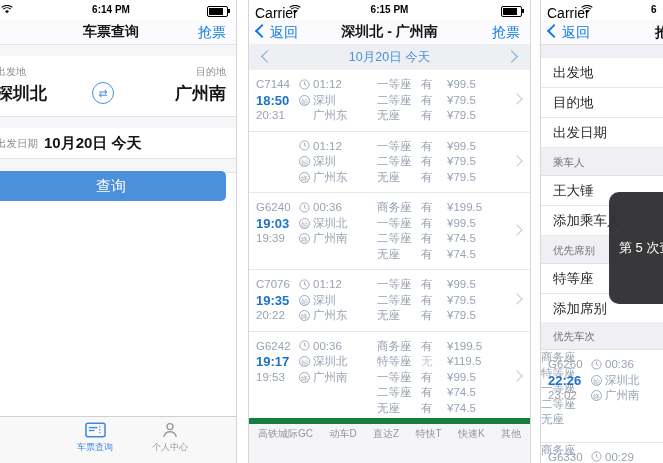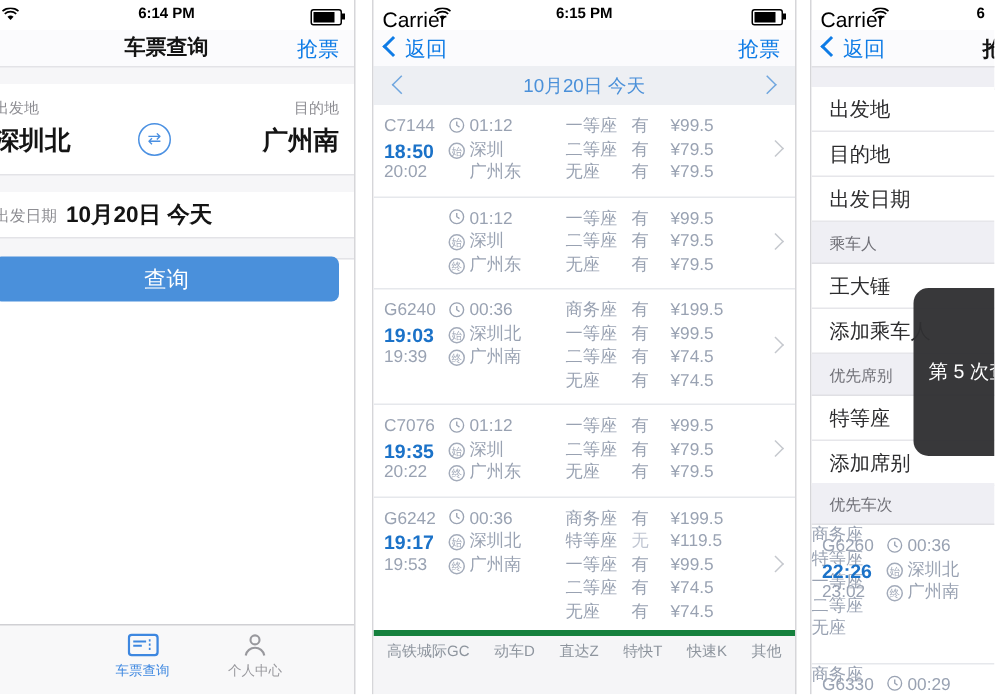--- a/index.html
+++ b/index.html
@@ -64,21 +64,21 @@
   .clk{vertical-align:-1.5px;margin-right:3px;color:#9aa3b3;}
   .badge{display:inline-block;width:11px;height:11px;border:1px solid #a3abba;border-radius:50%;font-size:7px;
         line-height:11px;text-align:center;color:#a3abba;margin-right:3px;vertical-align:0px;box-sizing:border-box;}
   .badge.hid{visibility:hidden;}
   .sname{display:inline-block;width:44px;}
   .sav{display:inline-block;width:26px;}
   .sav.wu{color:#c0c6d2;}
   .chevR{position:absolute;right:9px;top:50%;width:7px;height:7px;margin-top:-5px;
         border-top:1.5px solid #c5c8ce;border-right:1.5px solid #c5c8ce;transform:rotate(45deg);}
   .sliver{position:relative;height:7px;border-top:1px solid #e6e8ec;background:#fdfdfe;overflow:hidden;}
-  .filterbar{position:absolute;left:0;right:0;bottom:0;height:39px;background:#f5f5f7;border-top:4px solid #15803d;}
+  .filterbar{position:absolute;left:0;right:0;bottom:0;height:39px;background:#f5f5f7;border-top:6px solid #15803d;}
   .f-row{display:flex;justify-content:space-between;padding:0 9px;height:19px;align-items:center;}
   .f-item{font-size:10px;color:#8e959e;white-space:nowrap;}
   .f-item.on{color:#3d87e0;}
 
   
   .band{position:absolute;left:0;right:0;background:#efeff4;border-bottom:1px solid #e0e0e4;border-top:1px solid #e0e0e4;}
   .r-rows{position:absolute;left:0;right:0;}
   .r-row{height:30px;line-height:30px;padding-left:12px;font-size:13.5px;color:#2c2c2e;background:#fff;
         border-bottom:1px solid #e6e6ea;box-sizing:border-box;}
   .sec-h{height:28px;background:#efeff4;color:#6f6f76;font-size:10.5px;display:flex;align-items:flex-end;
@@ -151,33 +151,34 @@
         <path d="M2.9 5.6 a7.6 7.6 0 0 1 10.2 0" stroke="#000" stroke-width="1.4" fill="none"></path>
         <path d="M0.9 3.2 a10.8 10.8 0 0 1 14.2 0" stroke="#000" stroke-width="1.4" fill="none"></path>
       </svg>
       <span class="st-time">6:15 PM</span>
       <span class="batt">
           <i></i>
         </span>
     </div>
     <div class="navbar">
       <span class="nav-back"><i class="chevL"></i><span>返回</span></span>
+      <span class="nav-title">深圳北 - 广州南</span>
       <span class="nav-right">抢票</span>
     </div>
     <div class="datebar">
       <button class="db-prev"></button>
       <span>10月20日 今天</span>
       <button class="db-next"></button>
     </div>
     <div class="train-list" id="train-list">
         <div class="t-row" style="height: 60.5px;">
           <div class="t-c1">
             <div class="tl">C7144</div>
             <div class="tl tdep">18:50</div>
-            <div class="tl">20:02</div>
+            <div class="tl">20:31</div>
           </div>
           <div class="t-c2">
             <div class="tl"><svg class="clk" width="11" height="11" viewBox="0 0 12 12">
                 <circle cx="6" cy="6" r="5" fill="none" stroke="currentColor"></circle>
                 <path d="M6 3.2V6l2 1.4" fill="none" stroke="currentColor"></path>
               </svg><span>01:12</span></div>
             <div class="tl"><span class="badge">始</span><span>深圳</span></div>
             <div class="tl"><span class="badge hid">始</span><span>广州东</span></div>
           </div>
           <div class="t-c3">

